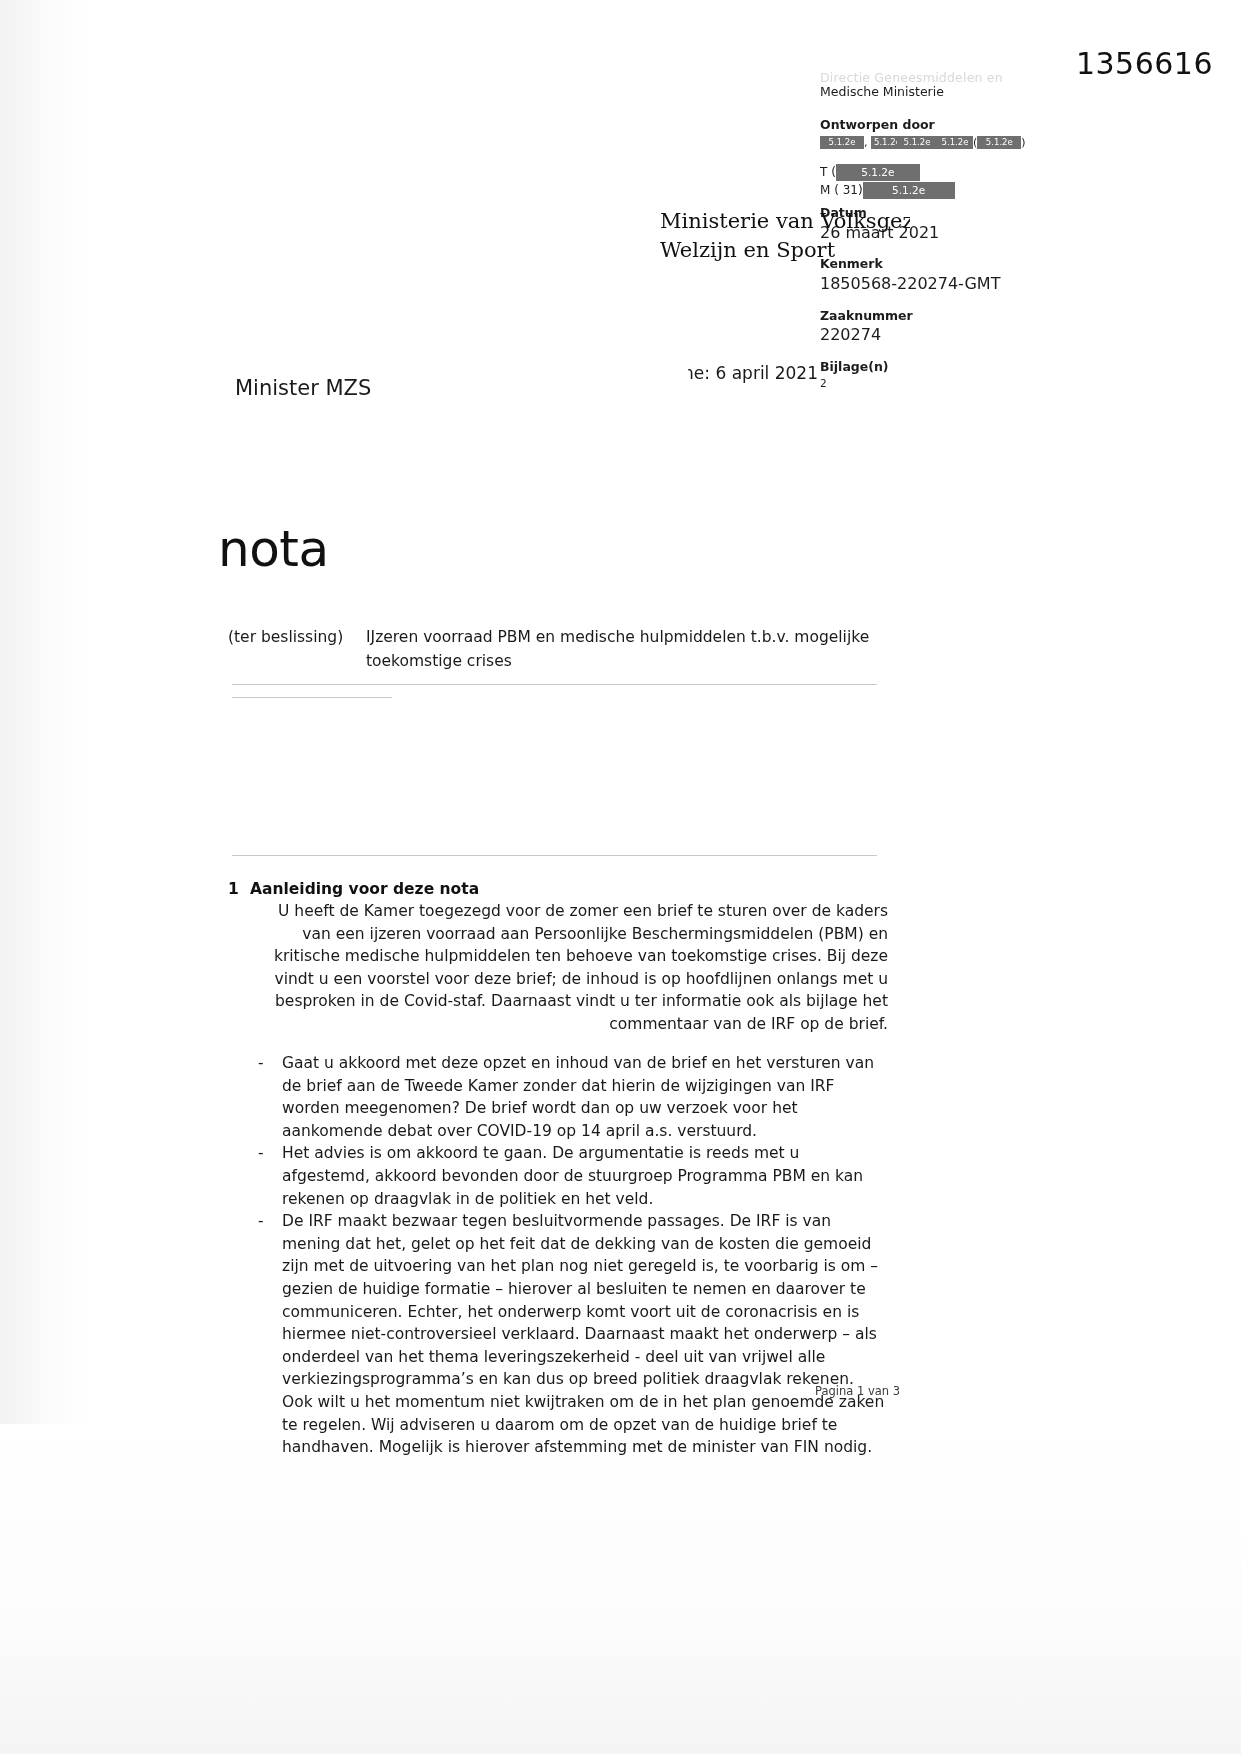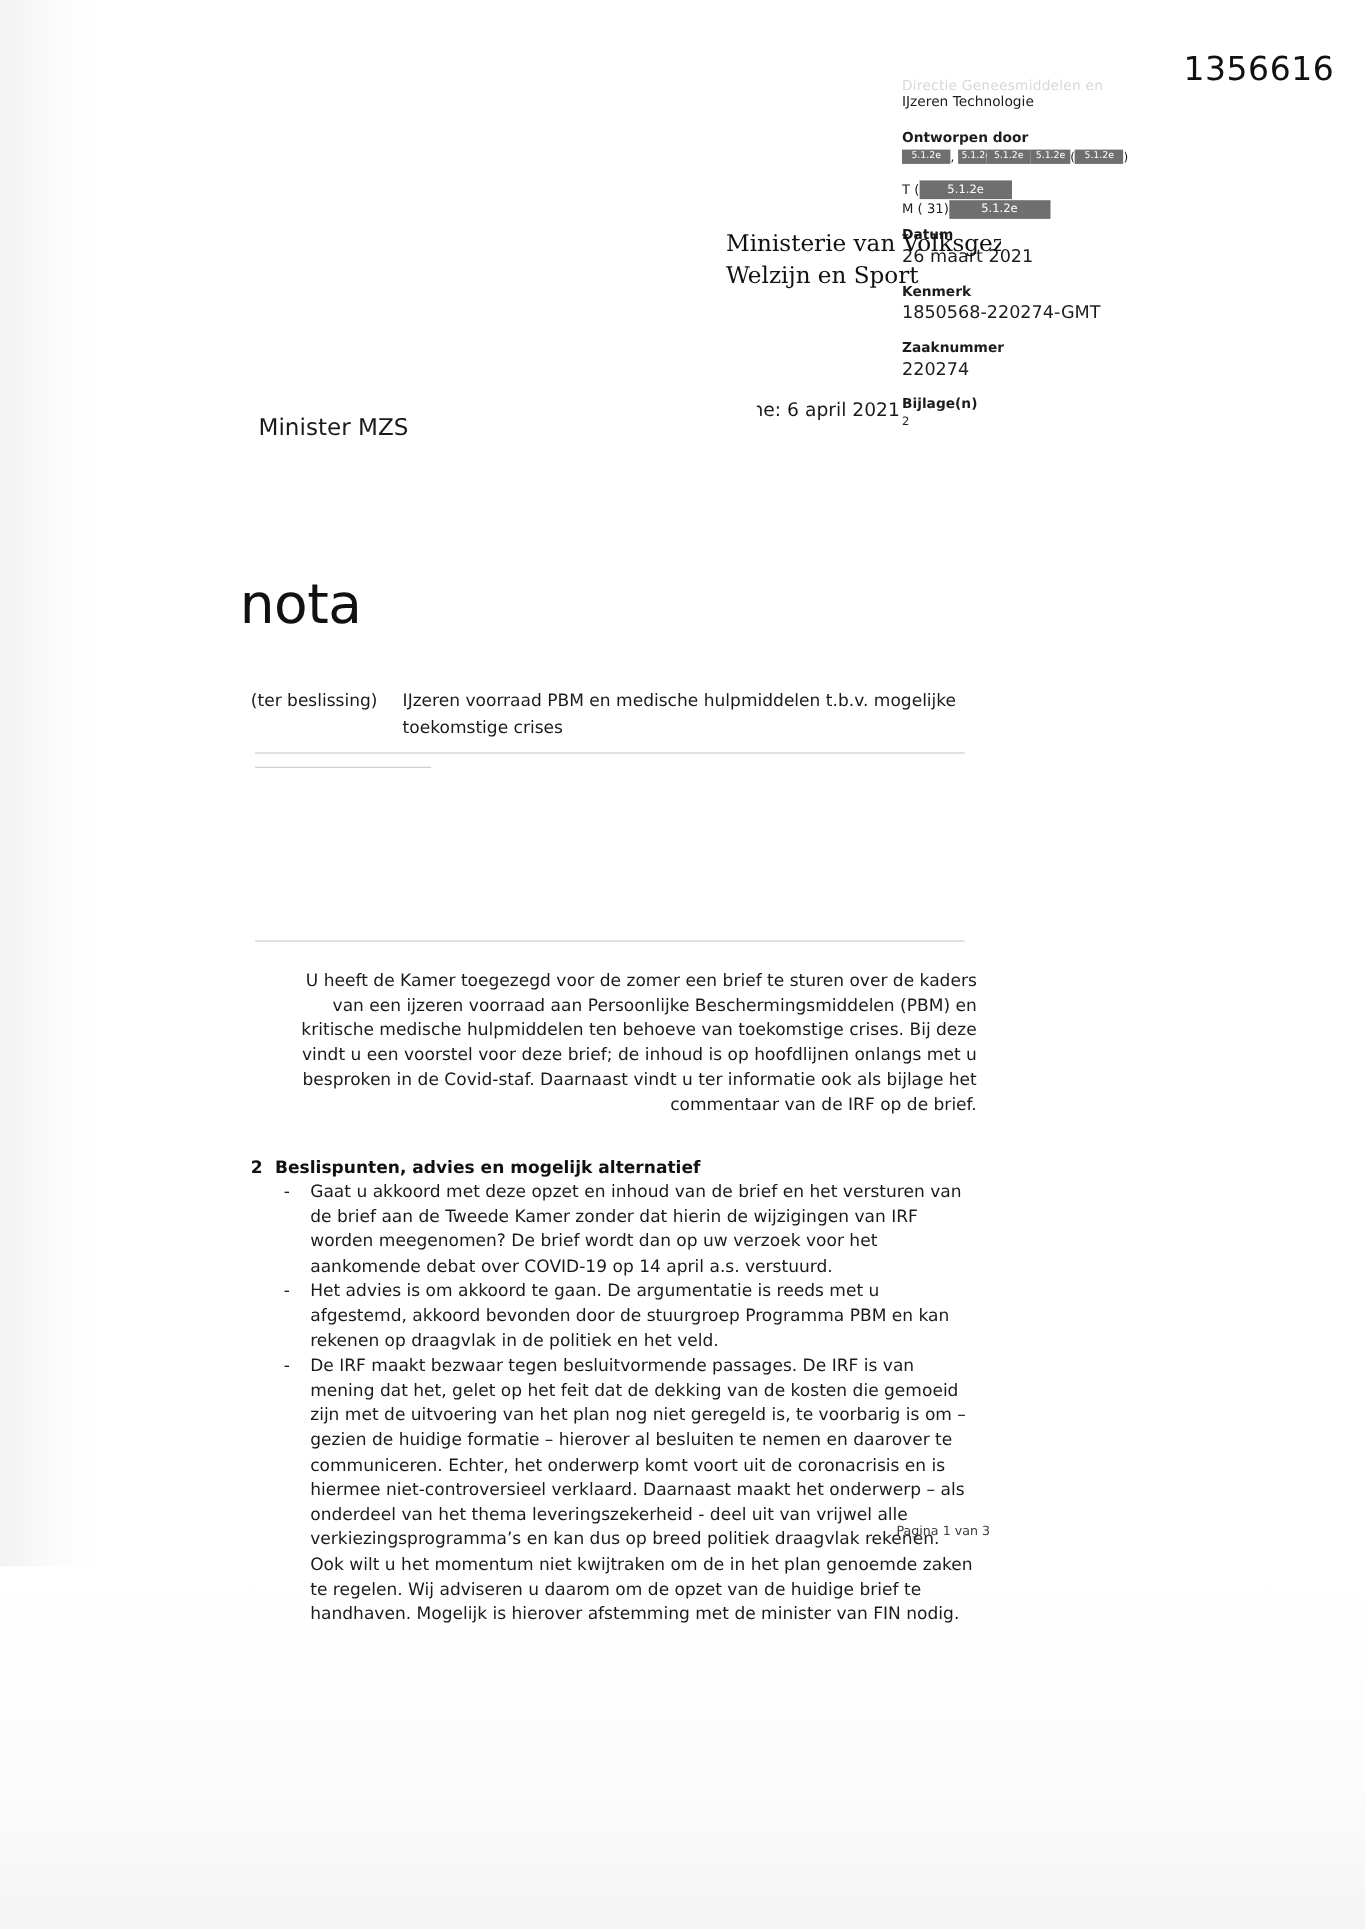--- a/index.html
+++ b/index.html
@@ -225,21 +225,21 @@
 
 <div class="page">
 
   <div class="scan-edge-left"></div>
   <div class="scan-edge-bottom"></div>
 
   <div class="doc-number">1356616</div>
 
   <div class="meta-col">
     <div class="meta-dept-top">Directie Geneesmiddelen en</div>
-    <div class="meta-dept">IJzeren Technologie</div>
+    <div class="meta-dept">Medische Ministerie</div>
 
     <div class="meta-label">Ontworpen door</div>
     <div style="margin-bottom:12px; white-space:nowrap;">
       <span class="redact" style="width:38px;">5.1.2e</span><span style="font-size:11px;">, </span><span class="redact" style="width:20px;">5.1.2e</span><span class="redact" style="width:34px;">5.1.2e</span><span class="redact" style="width:30px;">5.1.2e</span><span style="font-size:11px;">(</span><span class="redact" style="width:38px;">5.1.2e</span><span style="font-size:11px;">)</span>
     </div>
 
     <div class="contact-line">
       <span>T (</span><span class="redact-wide" style="width:84px;">5.1.2e</span>
     </div>
     <div class="contact-line" style="margin-bottom:6px;">
@@ -272,27 +272,27 @@
   <div class="subject-row">
     <div class="subject-kind">(ter beslissing)</div>
     <div class="subject-text">IJzeren voorraad PBM en medische hulpmiddelen t.b.v. mogelijke toekomstige crises</div>
   </div>
 
   <div class="rule rule-1"></div>
   <div class="rule rule-2"></div>
   <div class="rule rule-3"></div>
 
   <div class="section" style="top: 880px;">
+    <div class="sec-head">
+      <span class="num">1</span><span>Aanleiding voor deze nota</span>
+    </div>
     <div class="sec-body">U heeft de Kamer toegezegd voor de zomer een brief te sturen over de kaders van een ijzeren voorraad aan Persoonlijke Beschermingsmiddelen (PBM) en kritische medische hulpmiddelen ten behoeve van toekomstige crises. Bij deze vindt u een voorstel voor deze brief; de inhoud is op hoofdlijnen onlangs met u besproken in de Covid-staf. Daarnaast vindt u ter informatie ook als bijlage het commentaar van de IRF op de brief.</div>
   </div>
 
   <div class="section" style="top: 1052px;">
-    <div class="sec-head">
-      <span class="num">2</span><span>Beslispunten, advies en mogelijk alternatief</span>
-    </div>
     <div class="bullets">
       <div class="bullet">
         <span class="dash">-</span>
         <span>Gaat u akkoord met deze opzet en inhoud van de brief en het versturen van de brief aan de Tweede Kamer zonder dat hierin de wijzigingen van IRF worden meegenomen? De brief wordt dan op uw verzoek voor het aankomende debat over COVID-19 op 14 april a.s. verstuurd.</span>
       </div>
       <div class="bullet">
         <span class="dash">-</span>
         <span>Het advies is om akkoord te gaan. De argumentatie is reeds met u afgestemd, akkoord bevonden door de stuurgroep Programma PBM en kan rekenen op draagvlak in de politiek en het veld.</span>
       </div>
       <div class="bullet">

